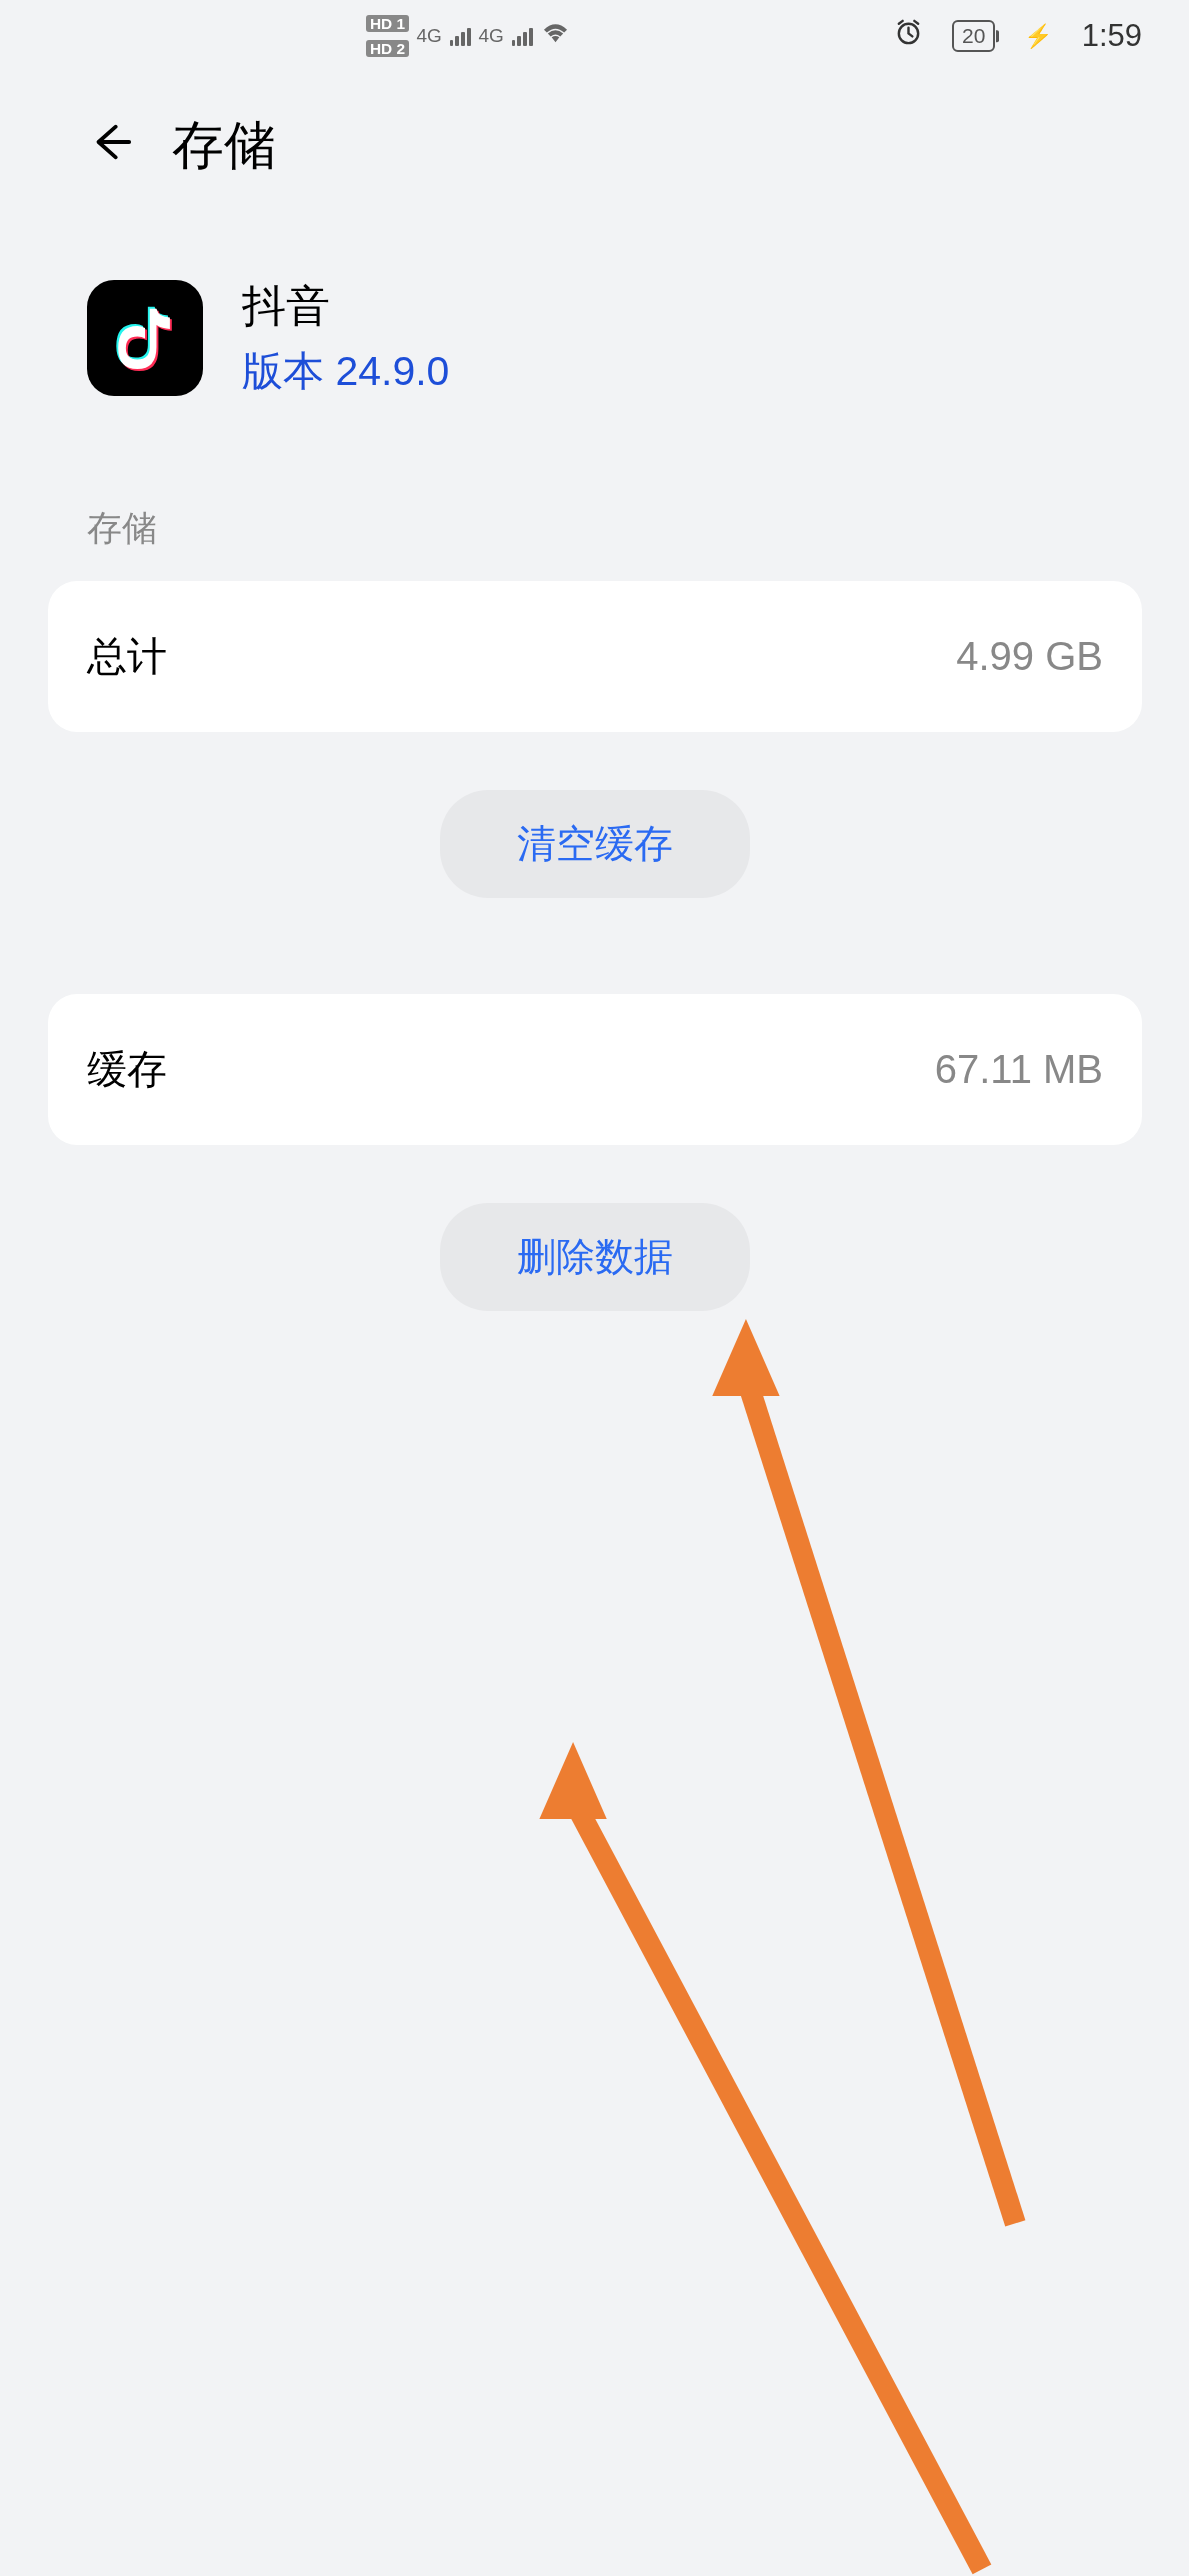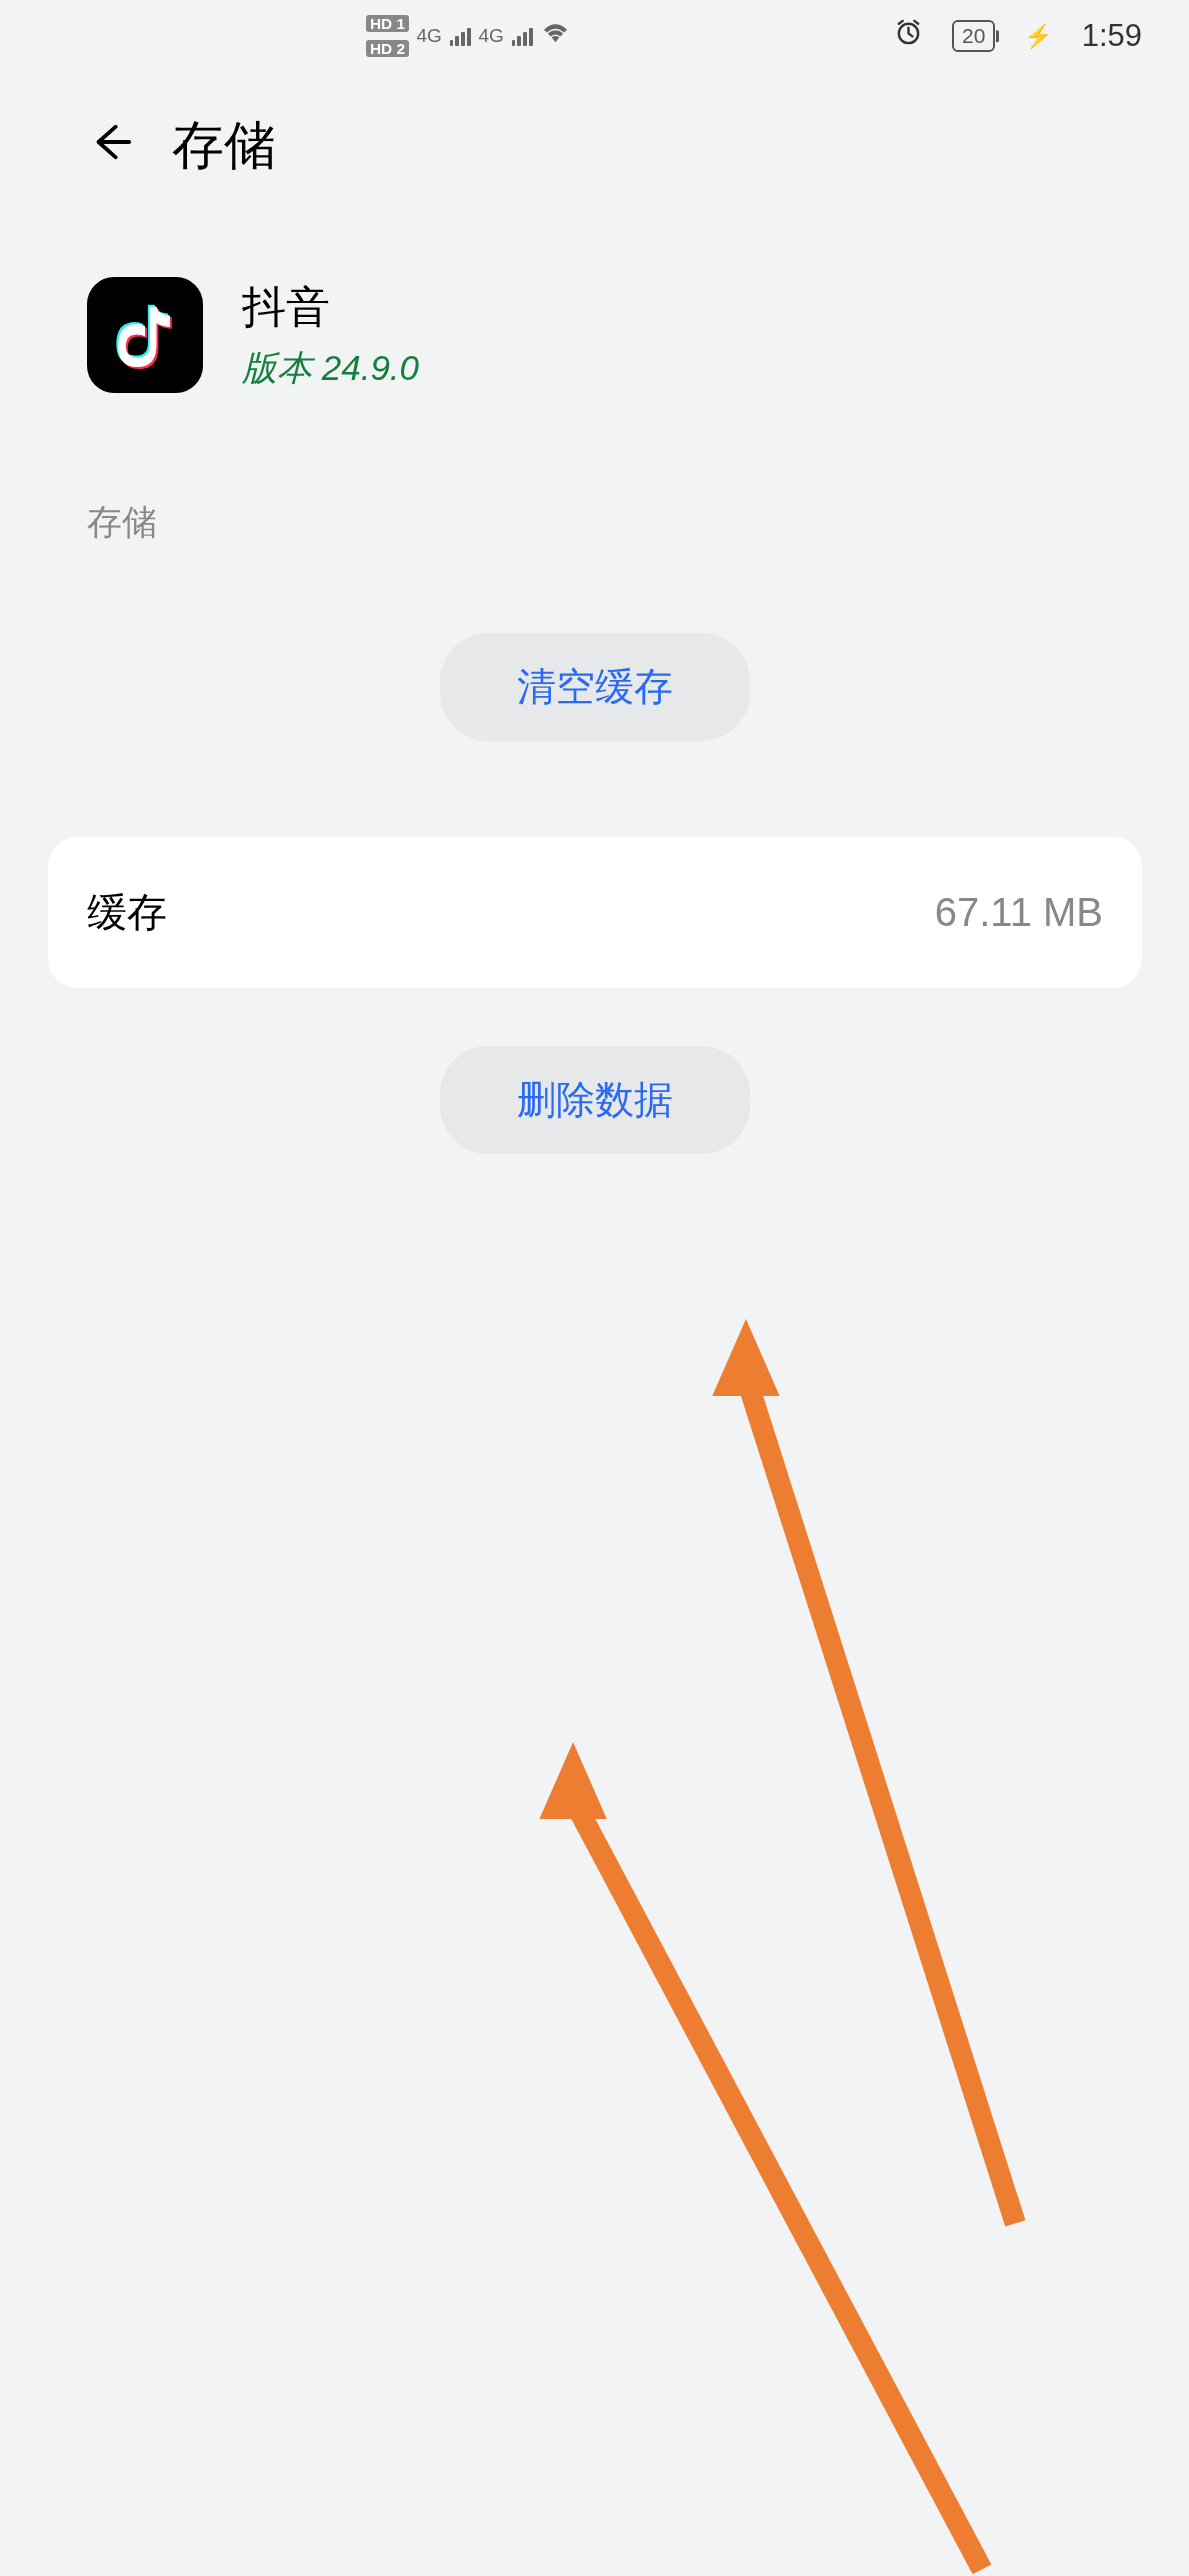--- a/index.html
+++ b/index.html
@@ -140,23 +140,22 @@
       display: flex;
       flex-direction: column;
       gap: 7.7px;
     }
     .app-name {
       font-size: 44px;
       font-weight: 500;
       color: #000;
     }
     .app-version {
-      font-size: 35px;
-      color: #15803d;
-      font-style: italic;
+      font-size: 41px;
+      color: #1d4ed8;
     }
     .section-label {
       font-size: 35px;
       color: #888;
       padding: 58px 48px 29px 87px;
     }
     .card {
       background: #fff;
       border-radius: 29px;
       margin: 0 48px;
@@ -290,20 +289,24 @@
   </div>
   <div class="app-details">
     <span class="app-name">抖音</span>
     <span class="app-version">版本 24.9.0</span>
   </div>
 </div>
 
 <div class="section-label">存储</div>
 
 <div class="card">
+  <div class="card-row">
+    <span class="row-label">总计</span>
+    <span class="row-value">4.99 GB</span>
+  </div>
 </div>
 
 <button class="action-button">清空缓存</button>
 
 <div class="card-single">
   <div class="card-row" style="border-bottom:none">
     <span class="row-label">缓存</span>
     <span class="row-value">67.11 MB</span>
   </div>
 </div>

